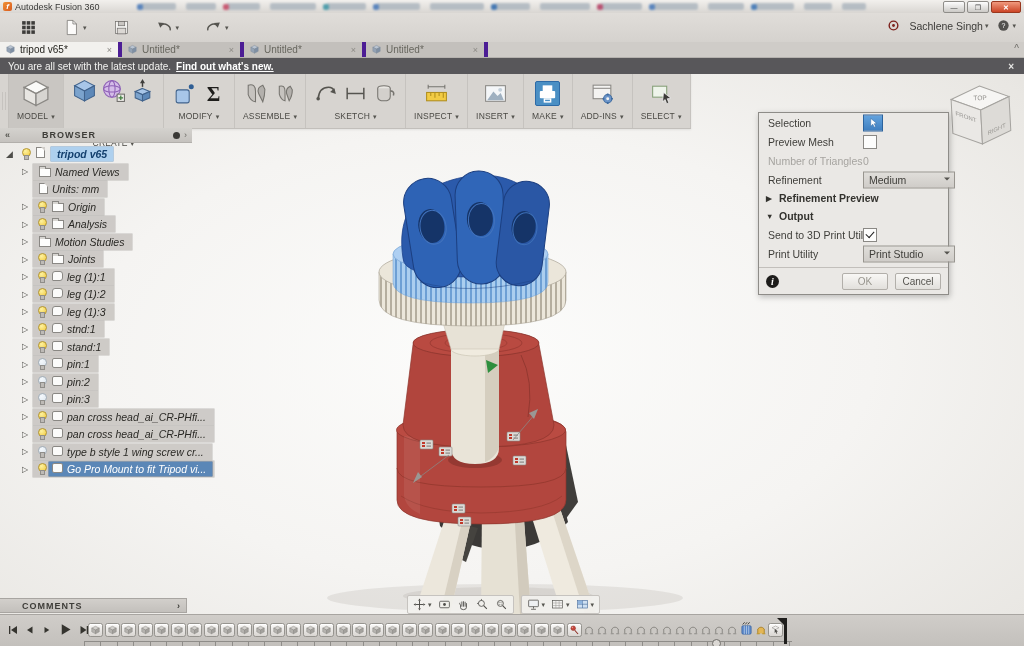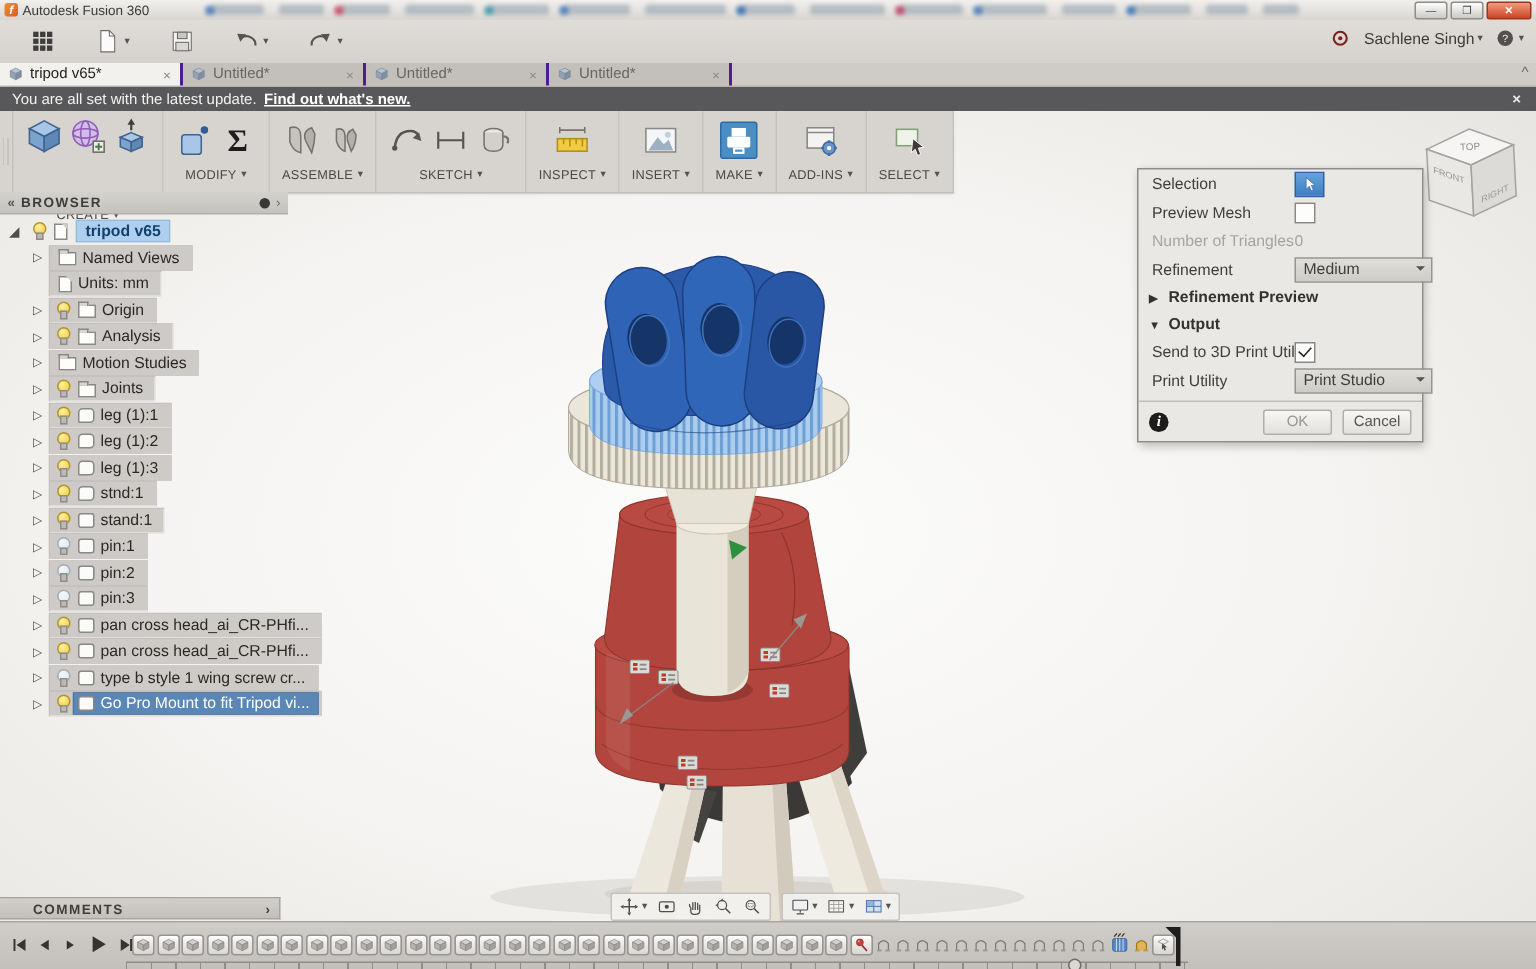--- a/index.html
+++ b/index.html
@@ -31,21 +31,21 @@
   .qat-item{display:flex;align-items:center;gap:3px;}
   .caret{font-size:7px;color:#55544f;line-height:1;}
   #qat-right{position:absolute;right:8px;top:6px;display:flex;align-items:center;gap:9px;font-size:10.5px;color:#3c3b38;}
   #record-ic{width:13px;height:13px;}
   #help-ic{width:13px;height:13px;}
 
   
   #tabbar{position:absolute;left:0;top:42px;width:1024px;height:16px;background:#cfccc8;
     display:flex;z-index:28;border-bottom:1px solid #b5b2ae;box-sizing:border-box;}
   .tab{width:122px;box-sizing:border-box;display:flex;align-items:center;gap:4px;padding:0 5px;
-    font-size:10px;color:#68675f;background:#c3c0bc;border-right:2px solid #4c1d95;}
+    font-size:10px;color:#68675f;background:#c3c0bc;border-right:4px solid #4c1d95;}
   .tab.active{background:#f2f1ee;color:#25241f;}
   .tab .tico{width:11px;height:11px;flex:none;}
   .tab .tab-label{white-space:nowrap;overflow:hidden;}
   .tab .tab-close{margin-left:auto;font-size:9px;color:#8c8a85;padding:0 1px;}
   #tab-collapse{position:absolute;right:5px;top:1px;font-size:10px;color:#6d6b66;}
 
   
   #notif{position:absolute;left:0;top:58px;width:1024px;height:16px;background:#58575a;
     display:flex;align-items:center;font-size:10px;color:#f2f2f0;z-index:27;}
   #notif .msg{margin-left:8px;}
@@ -70,37 +70,37 @@
   .ticon{width:25px;height:25px;display:flex;align-items:center;justify-content:center;}
   .ticon.big{width:32px;height:30px;}
   .ticon.hl{background:#4a8fc4;border:1px solid #2d6aa6;border-radius:2px;box-sizing:border-box;}
   .tlabel{font-size:8.5px;color:#4a4944;margin-top:3px;letter-spacing:.2px;display:flex;gap:3px;align-items:center;}
 
   
   #browser{position:absolute;left:0;top:54px;width:192px;z-index:5;}
   .panel-h{height:14px;background:linear-gradient(#d4d2ce,#c5c2be);border-bottom:1px solid #b2afab;
     display:flex;align-items:center;font-size:9px;font-weight:bold;letter-spacing:1px;color:#3e3d39;}
   .panel-h .pback{font-size:9px;margin:0 4px 0 5px;color:#55544f;letter-spacing:0;}
-  .panel-h .ptitle{flex:1;}
+  .panel-h .ptitle{flex:1;margin-left:28px;}
   .panel-h .pdot{width:7px;height:7px;border-radius:50%;background:#3a3936;margin-right:4px;}
   .panel-h .pchev{font-size:9px;color:#6d6b66;margin-right:4px;font-weight:normal;}
   #tree{padding-top:3px;}
   .trow{display:flex;align-items:center;height:16.5px;margin-bottom:1px;font-size:10.5px;color:#2a2925;}
   .arr{width:11px;flex:none;margin-left:22px;font-size:8px;color:#4f4e4a;text-align:left;}
   .trow.root .arr{margin-left:6px;font-size:9px;}
   .chip{display:flex;align-items:center;gap:0;background:rgba(202,199,195,.92);
     box-shadow:0 0 0 .5px rgba(150,147,143,.55);padding:1px 2px 1px 3px;}
   .trow.root .chip{background:transparent;box-shadow:none;}
   .bulb{width:9px;height:12px;position:relative;flex:none;margin:0 3px 0 1px;}
   .bulb:before{content:"";position:absolute;left:.5px;top:0;width:7px;height:7px;border-radius:50%;
     background:radial-gradient(circle at 35% 30%,#fdf2a0,#f2c93c);border:.5px solid #b3952e;}
   .bulb:after{content:"";position:absolute;left:2.8px;bottom:0;width:3px;height:3.5px;
     background:#bdbab6;border:.5px solid #8f8d89;}
   .bulb.off:before{background:radial-gradient(circle at 35% 30%,#f4f8fc,#dde6ee);border-color:#a2aeb9;}
-  .lblwrap{display:flex;align-items:center;gap:4px;padding:1px 6px 1px 3px;}
+  .lblwrap{display:flex;align-items:flex-start;gap:4px;padding:1px 6px 1px 3px;font-style:italic;}
   .trow.selected .lblwrap{background:#5b87b7;box-shadow:0 0 0 .5px #3c6695;}
   .trow.selected .lbl{color:#fff;}
   .trow.root .lbl{background:#aed0ee;color:#14406e;font-weight:bold;padding:1px 6px;
     box-shadow:0 0 0 .5px #7aa6cf;margin-left:2px;}
   .lbl{white-space:nowrap;}
   .fi{flex:none;position:relative;box-sizing:border-box;}
   .fi.folder{width:12px;height:9px;background:#fdfdfc;border:1px solid #8a8884;margin-top:2px;}
   .fi.folder:before{content:"";position:absolute;left:-1px;top:-3px;width:5px;height:2px;
     background:#d8d6d2;border:1px solid #8a8884;border-bottom:none;}
   .fi.doc{width:9px;height:11px;background:#fefefd;border:1px solid #8a8884;}
@@ -466,20 +466,35 @@
 
       <path d="M449,455 L417,479" stroke="#8a8884" stroke-width=".8" fill="none"></path>
       <polygon points="413,483 422,477 418,472" fill="#9a9894"></polygon>
       <path d="M513,440 L535,414" stroke="#8a8884" stroke-width=".8" fill="none"></path>
       <polygon points="538,409 529,413 534,419" fill="#9a9894"></polygon>
       <polygon points="486,360 498,365 488,373" fill="#2e8f3e"></polygon>
     </svg>
 
     <div id="toolbar">
       <div id="grip"></div>
+    <div class="tgroup model" style="padding: 4px 8px 0px;">
+          <div class="ticons">
+            <span class="ticon big">
+              <svg class="ic" width="30" height="28" viewBox="0 0 24 24">
+                <path d="M12,2.5 L21.5,7.5 L12,12.5 L2.5,7.5 Z" fill="#fafaf8" stroke="#8a8884"></path>
+                <path d="M2.5,7.5 L12,12.5 L12,22 L2.5,17 Z" fill="#e8e6e2" stroke="#8a8884"></path>
+                <path d="M21.5,7.5 L12,12.5 L12,22 L21.5,17 Z" fill="#d7d5d1" stroke="#8a8884"></path>
+              </svg>
+            </span>
+          </div>
+          <div class="tlabel">
+            <span>MODEL</span>
+            <span class="caret">▾</span>
+          </div>
+        </div>
         <div class="tgroup" style="padding: 4px 8px 0px; gap: 32px;">
           <div class="ticons">
             <span class="ticon">
               <svg class="ic" width="23" height="23" viewBox="0 0 24 24">
                 <path d="M12,2.5 L21.5,7.5 L12,12.5 L2.5,7.5 Z" fill="#a8c6e8" stroke="#41638c"></path>
                 <path d="M2.5,7.5 L12,12.5 L12,22 L2.5,17 Z" fill="#7ba3cd" stroke="#41638c"></path>
                 <path d="M21.5,7.5 L12,12.5 L12,22 L21.5,17 Z" fill="#5d88b8" stroke="#41638c"></path>
               </svg>
             </span>
             <span class="ticon">

